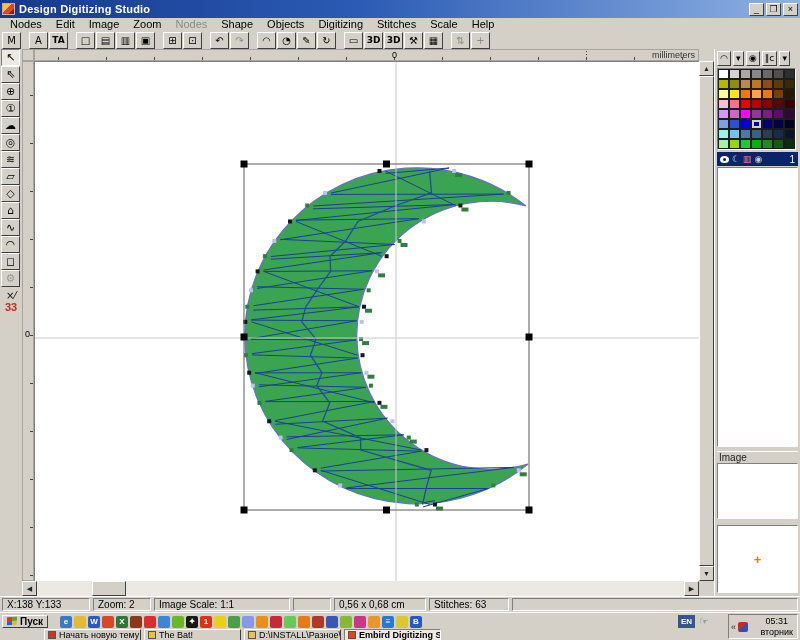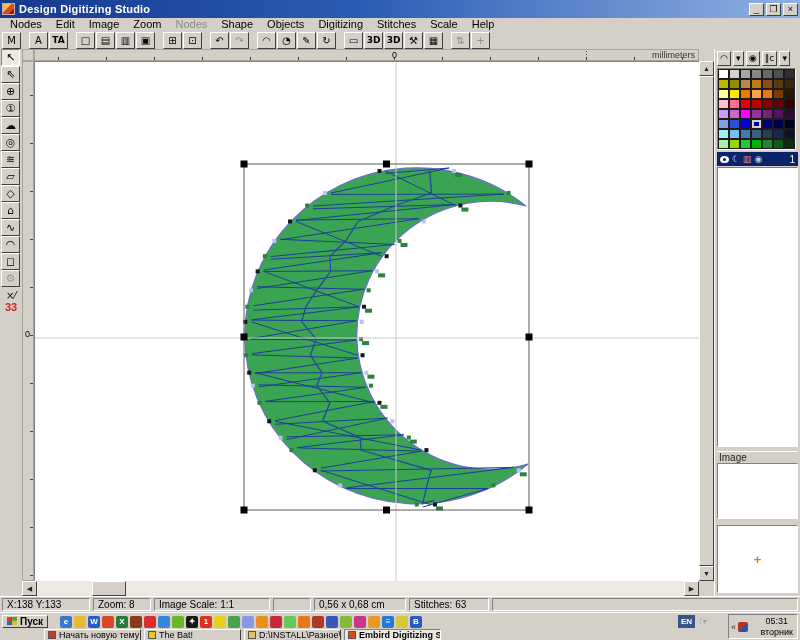--- a/index.html
+++ b/index.html
@@ -479,22 +479,22 @@
   <div class="layerlist"></div>
   <div class="partshdr">Image</div>
   <div class="partsbox"></div>
   <div class="preview">
     <span class="cross">+</span>
   </div>
 </div>
 
 <div class="statusbar">
   <div class="spanel" style="width:88px">X:138  Y:133</div>
-  <div class="spanel" style="width:58px">Zoom: 8</div>
-  <div class="spanel" style="width:116px">Image Scale: 1:1</div>
+  <div class="spanel" style="width:58px">Zoom: 2</div>
+  <div class="spanel" style="width:136px">Image Scale: 1:1</div>
   <div class="spanel" style="width:38px"></div>
   <div class="spanel" style="width:92px">0,56 x 0,68 cm</div>
   <div class="spanel" style="width:80px">Stitches: 63</div>
   <div class="spanel" style="flex:1"></div>
 </div>
 
 <div class="taskbar">
   <div class="startbtn raised">
     <span class="flag">
         <i></i>

